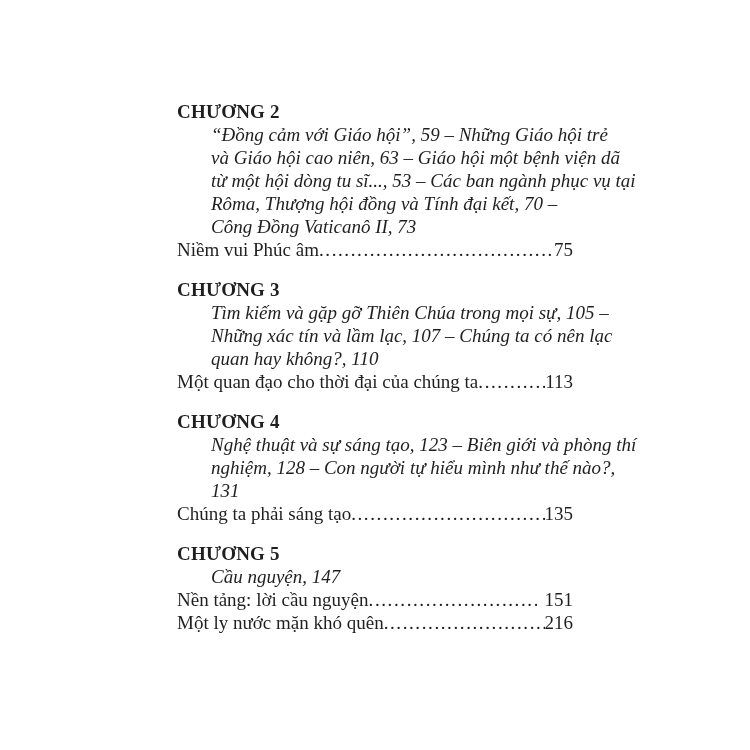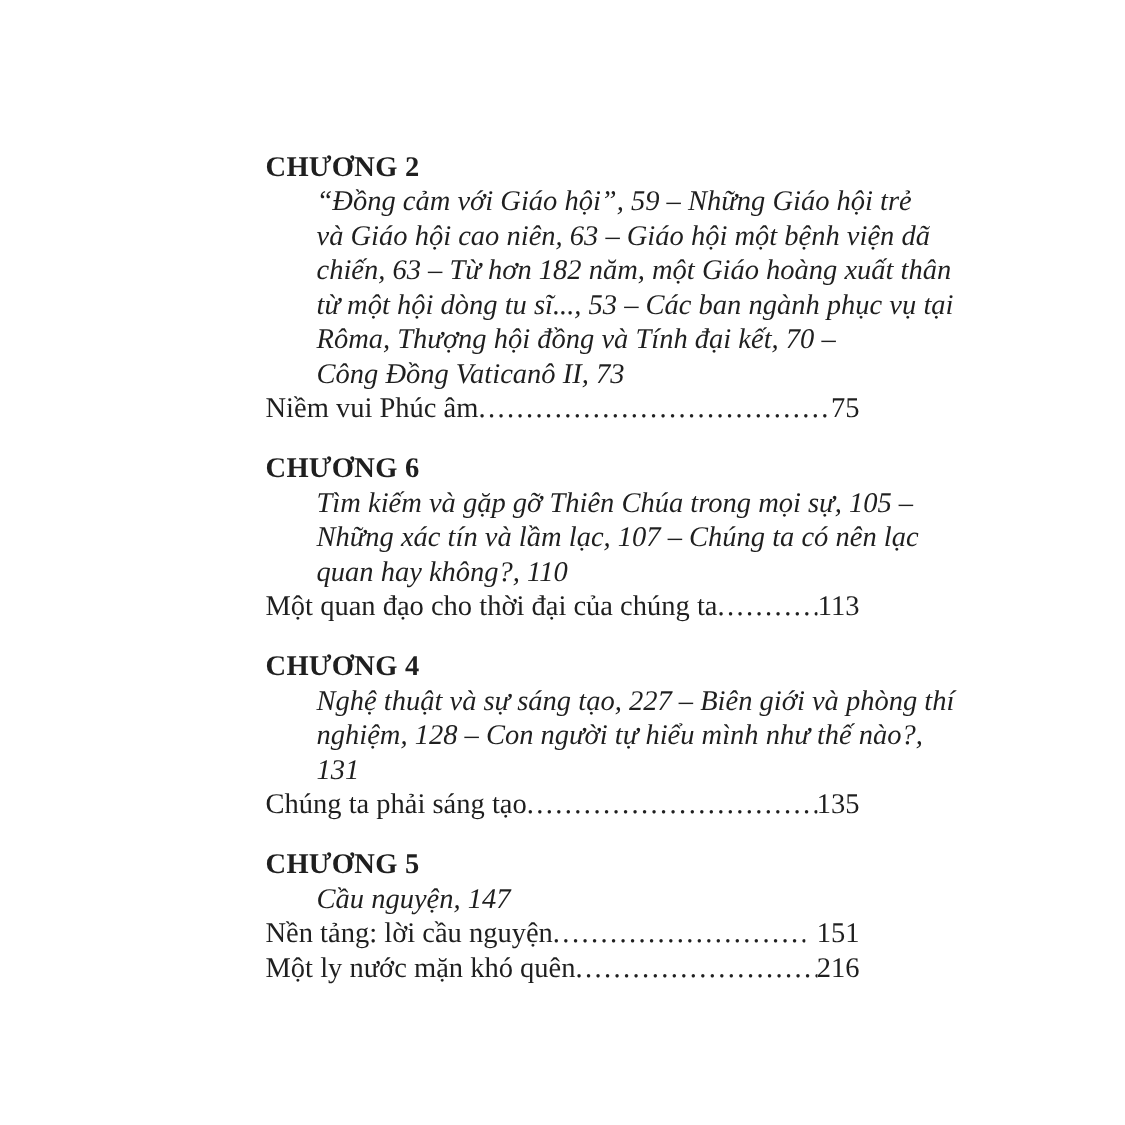--- a/index.html
+++ b/index.html
@@ -69,54 +69,53 @@
 </head>
 <body>
 
 <div class="page">
   <div class="toc">
   <div class="chapter">
     <div class="chapter-title">CHƯƠNG 2</div>
     <div class="chapter-desc">
           <div class="desc-line">“Đồng cảm với Giáo hội”, 59 – Những Giáo hội trẻ</div>
           <div class="desc-line">và Giáo hội cao niên, 63 – Giáo hội một bệnh viện dã</div>
-          <div class="desc-line">chiến, 63 – Từ hơn 182 năm, một Giáo hoàng xuất thân</div>
           <div class="desc-line">từ một hội dòng tu sĩ..., 53 – Các ban ngành phục vụ tại</div>
           <div class="desc-line">Rôma, Thượng hội đồng và Tính đại kết, 70 –</div>
           <div class="desc-line">Công Đồng Vaticanô II, 73</div>
         </div>
     <div class="chapter-entries">
           <div class="entry">
             <span class="entry-label">Niềm vui Phúc âm</span>
             <span class="leader">........................................................................................................................</span>
             <span class="entry-page">75</span>
           </div>
         </div>
   </div>
 
   <div class="chapter">
-    <div class="chapter-title">CHƯƠNG 6</div>
+    <div class="chapter-title">CHƯƠNG 3</div>
     <div class="chapter-desc">
           <div class="desc-line">Tìm kiếm và gặp gỡ Thiên Chúa trong mọi sự, 105 –</div>
           <div class="desc-line">Những xác tín và lầm lạc, 107 – Chúng ta có nên lạc</div>
           <div class="desc-line">quan hay không?, 110</div>
         </div>
     <div class="chapter-entries">
           <div class="entry">
             <span class="entry-label">Một quan đạo cho thời đại của chúng ta</span>
             <span class="leader">........................................................................................................................</span>
             <span class="entry-page">113</span>
           </div>
         </div>
   </div>
 
   <div class="chapter">
     <div class="chapter-title">CHƯƠNG 4</div>
     <div class="chapter-desc">
-          <div class="desc-line">Nghệ thuật và sự sáng tạo, 227 – Biên giới và phòng thí</div>
+          <div class="desc-line">Nghệ thuật và sự sáng tạo, 123 – Biên giới và phòng thí</div>
           <div class="desc-line">nghiệm, 128 – Con người tự hiểu mình như thế nào?,</div>
           <div class="desc-line">131</div>
         </div>
     <div class="chapter-entries">
           <div class="entry">
             <span class="entry-label">Chúng ta phải sáng tạo</span>
             <span class="leader">........................................................................................................................</span>
             <span class="entry-page">135</span>
           </div>
         </div>

